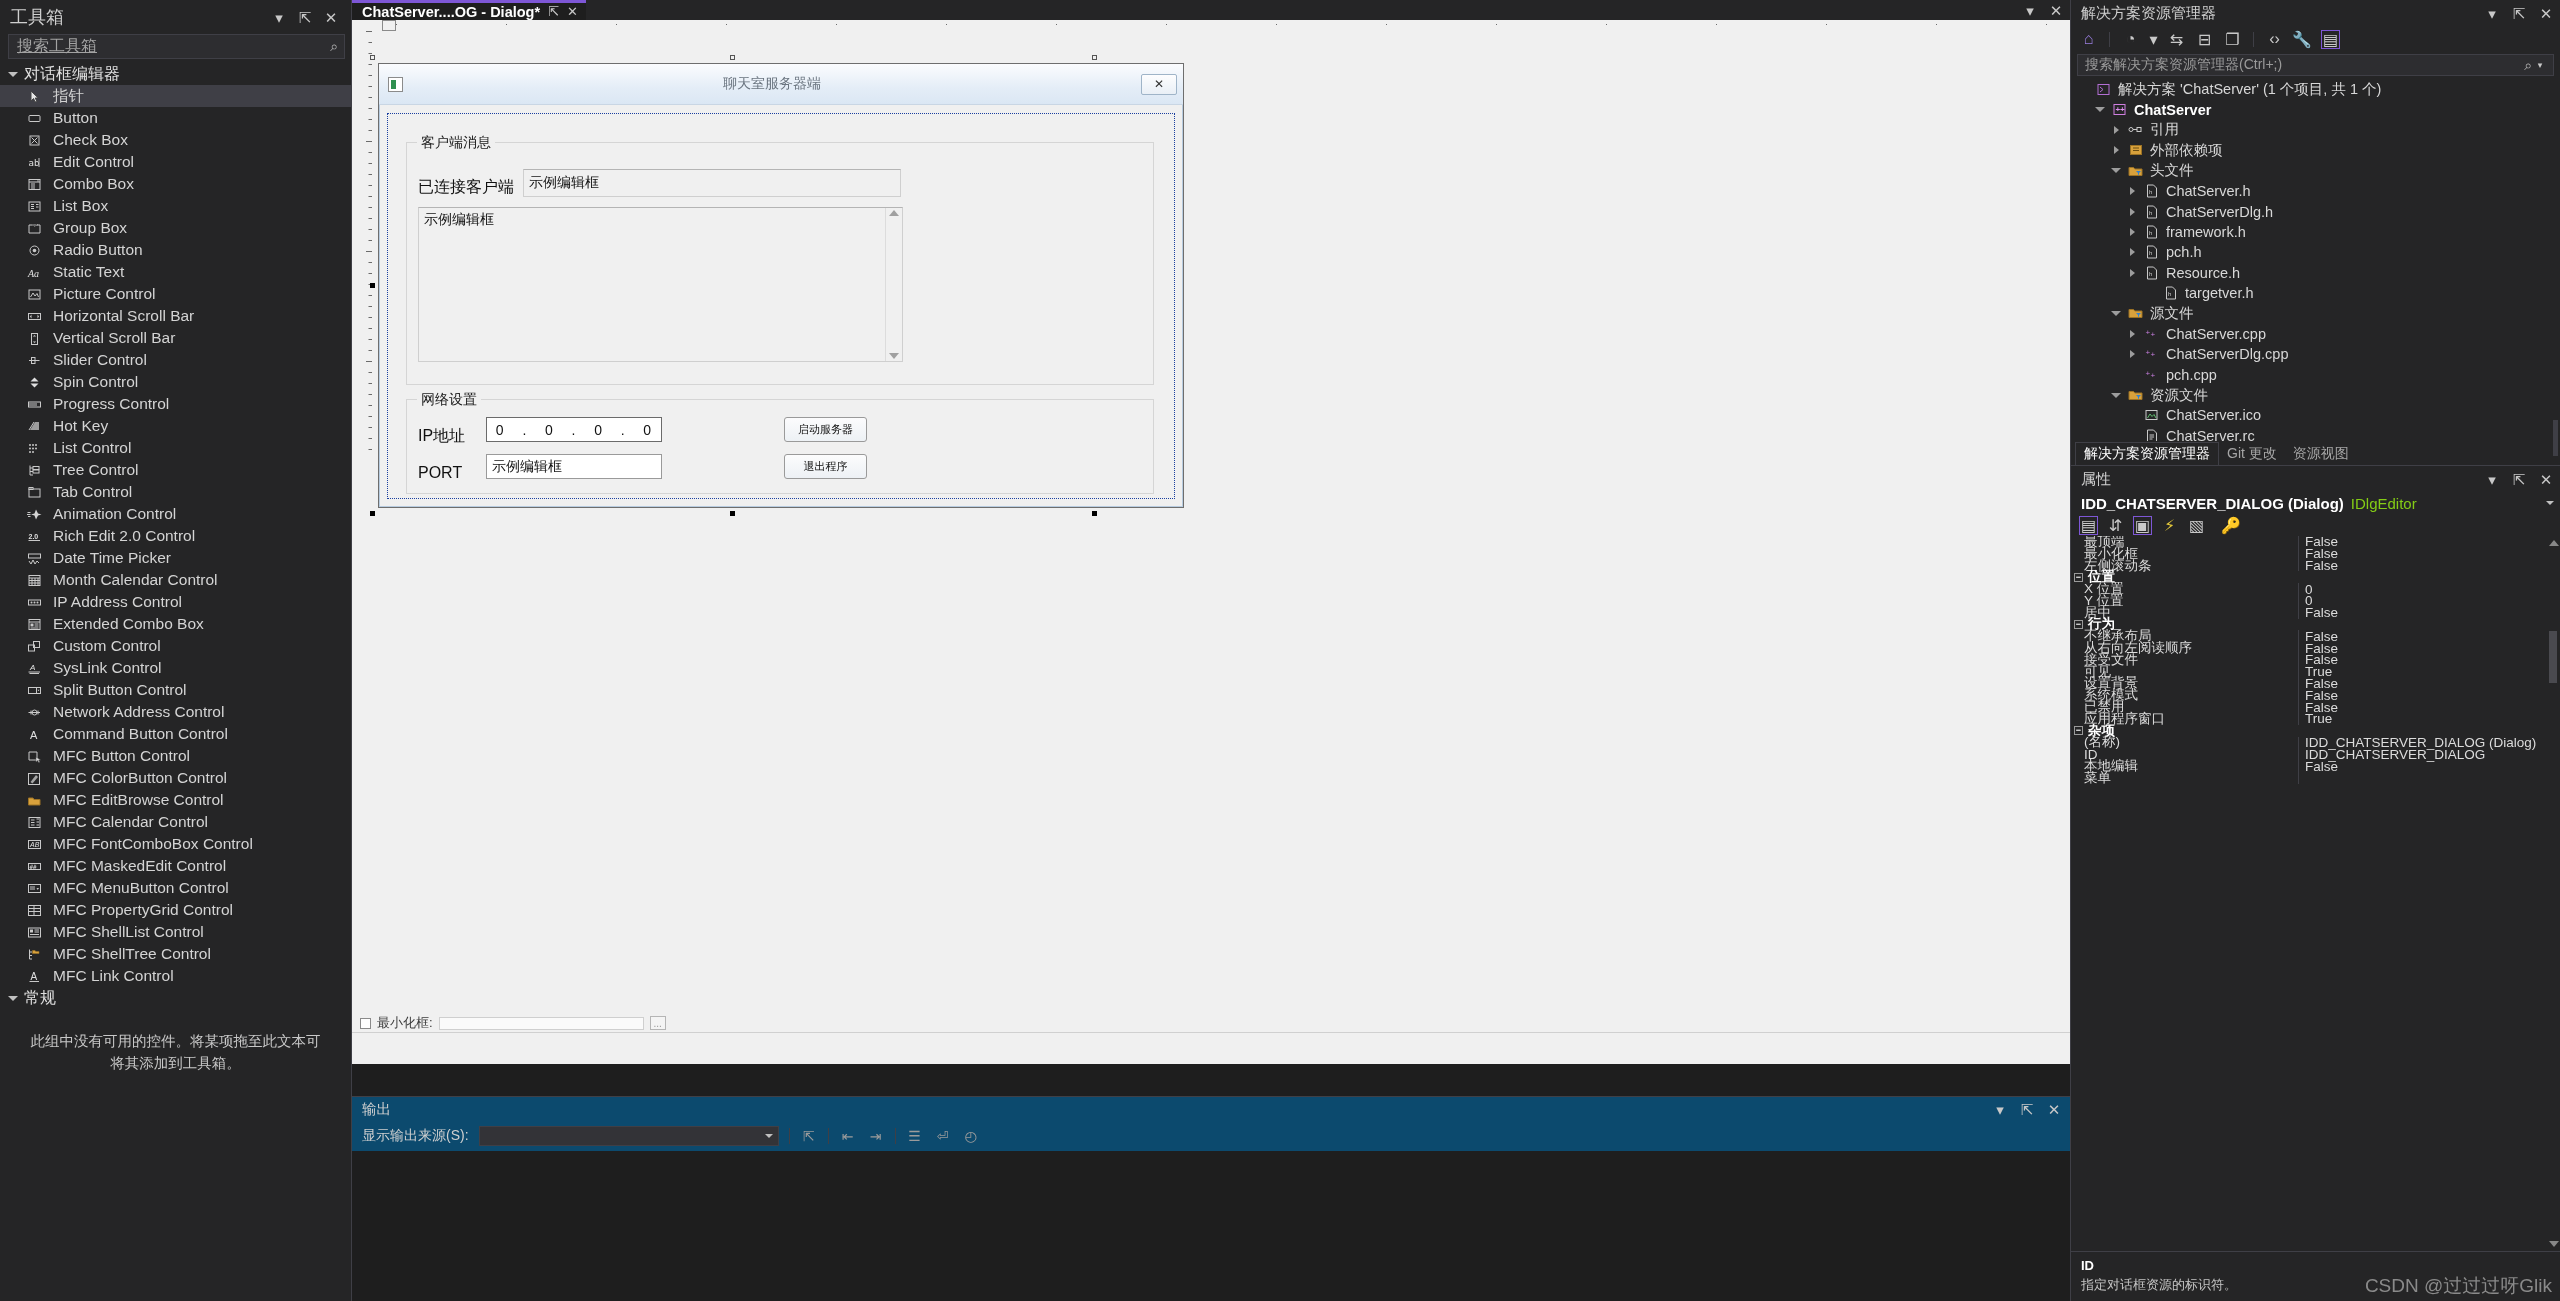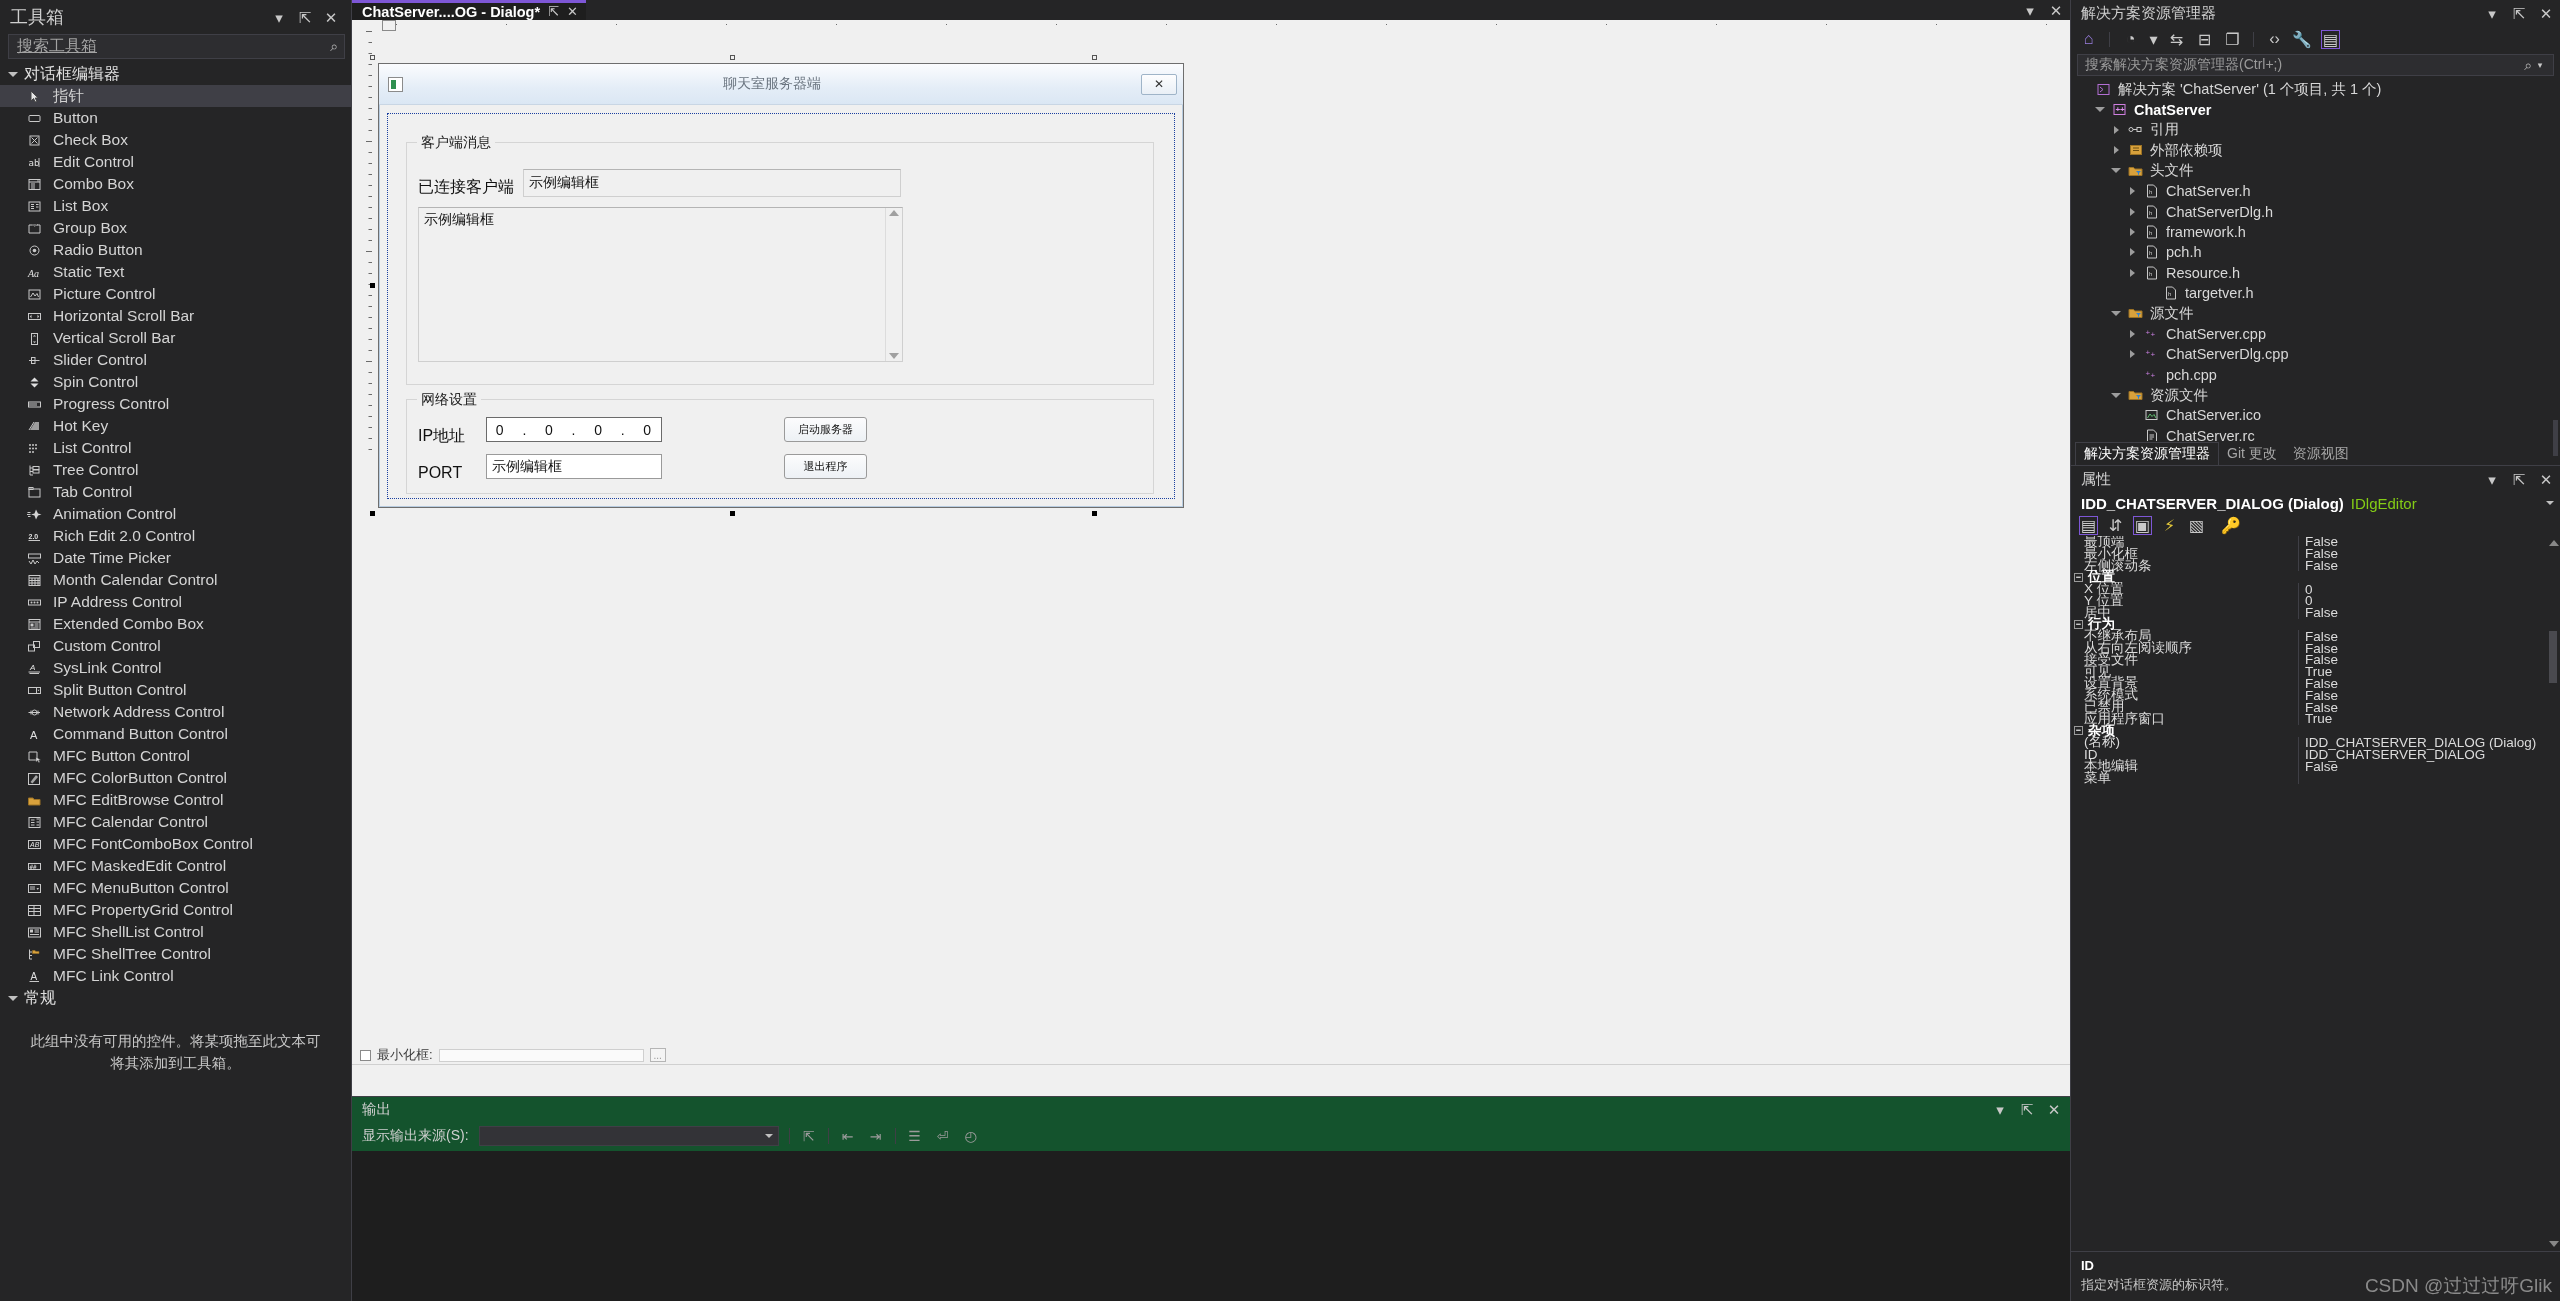--- a/index.html
+++ b/index.html
@@ -180,22 +180,22 @@
   .num-input { width: 30px; height: 13px; background: #fff; border: 1px solid #b5b5b5; font-size: 11px;
                color:#222; display:flex; align-items:center; padding-left:2px; }
   .spin { width: 11px; height: 13px; border: 1px solid #b5b5b5; background: #f2f2f2;
           display:flex; flex-direction:column; align-items:center; justify-content:space-around; }
   .spin i { width:0;height:0;border-left:3px solid transparent;border-right:3px solid transparent; }
   .spin i.u { border-bottom:3px solid #666; }
   .spin i.d { border-top:3px solid #666; }
 
   
   .output {
-    height: 205px; background: #14532d; border-top: 1px solid #3f3f46;
-    display: flex; flex-direction: column; color: #cfcfcf;
+    height: 205px; background: #0c4a6e; border-top: 1px solid #3f3f46;
+    display: flex; flex-direction: column; color: #cfcfcf; margin-top: 32px;
   }
   .out-header { height: 24px; display: flex; align-items: center; padding: 0 8px 0 10px; }
   .out-title { font-size: 14.5px; color: #cfcfcf; flex: 1; }
   .out-toolbar { height: 30px; display: flex; align-items: center; gap: 10px; padding: 0 10px; }
   .out-label { font-size: 14px; color: #d0d0d0; }
   .out-combo {
     width: 300px; height: 20px; background: #333337; border: 1px solid #3f3f46;
     display: flex; align-items: center; justify-content: flex-end; padding-right: 5px;
   }
   .out-combo .caret { width:0;height:0;border-left:4px solid transparent;border-right:4px solid transparent;border-top:4px solid #c0c0c0; }

